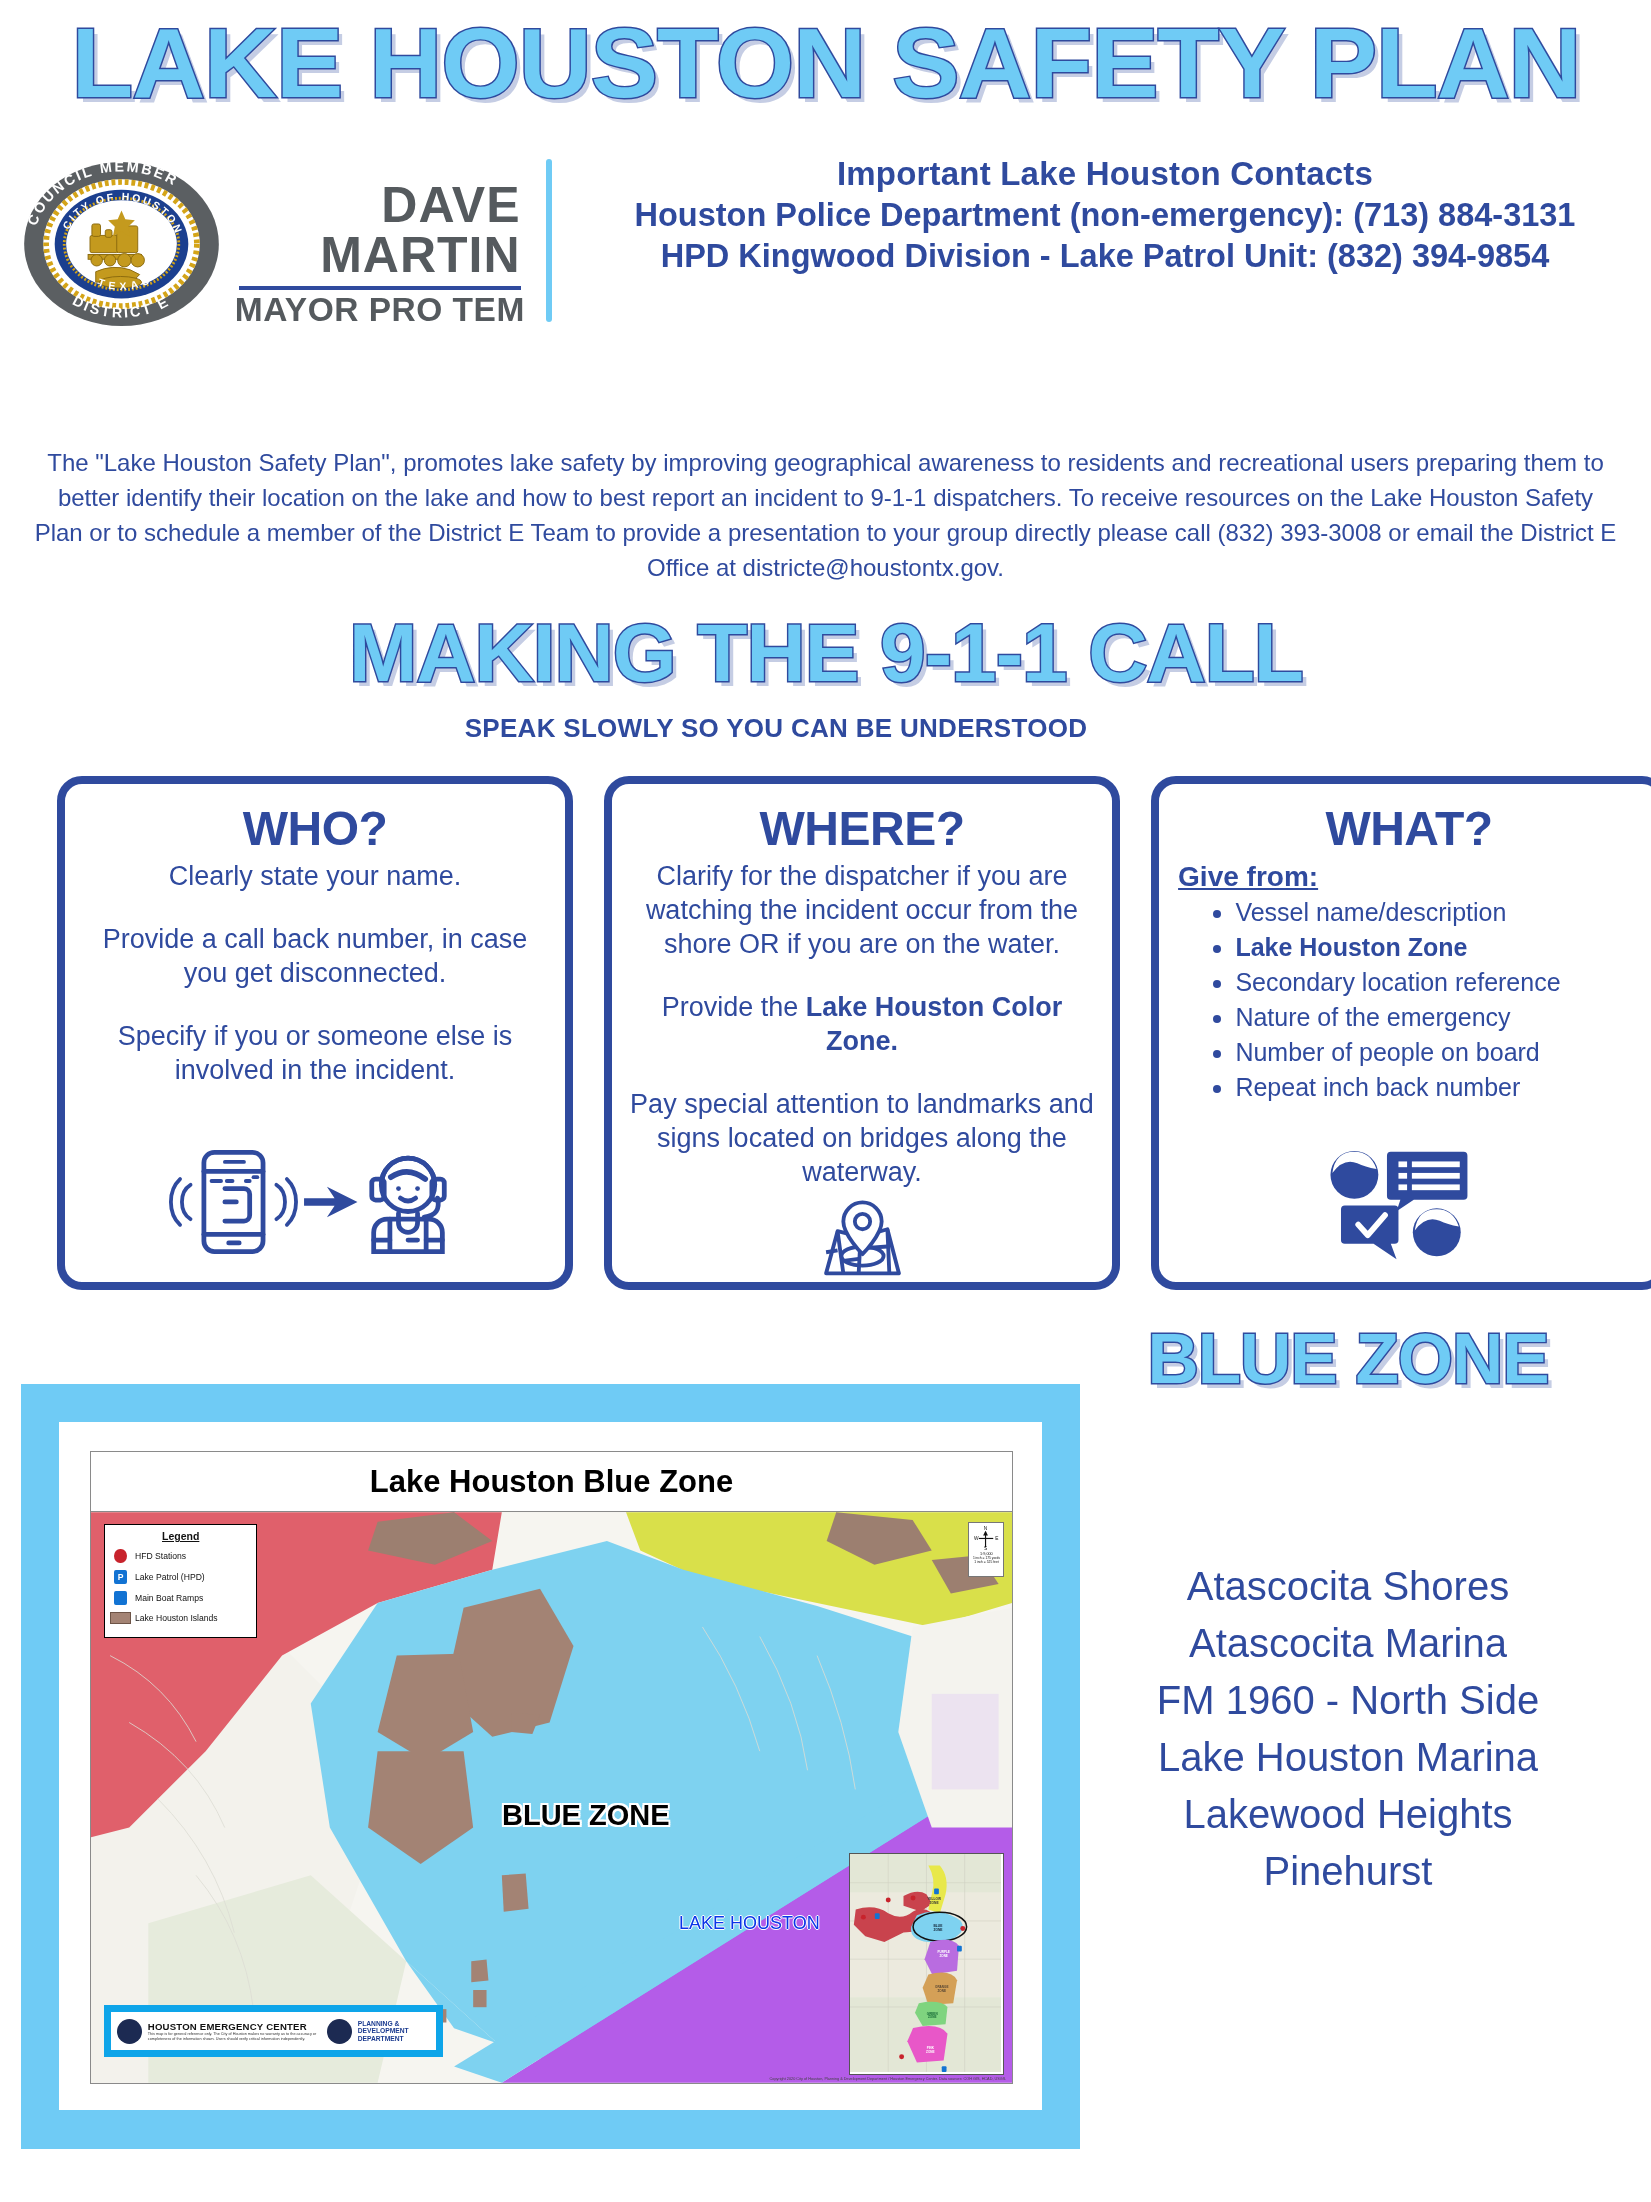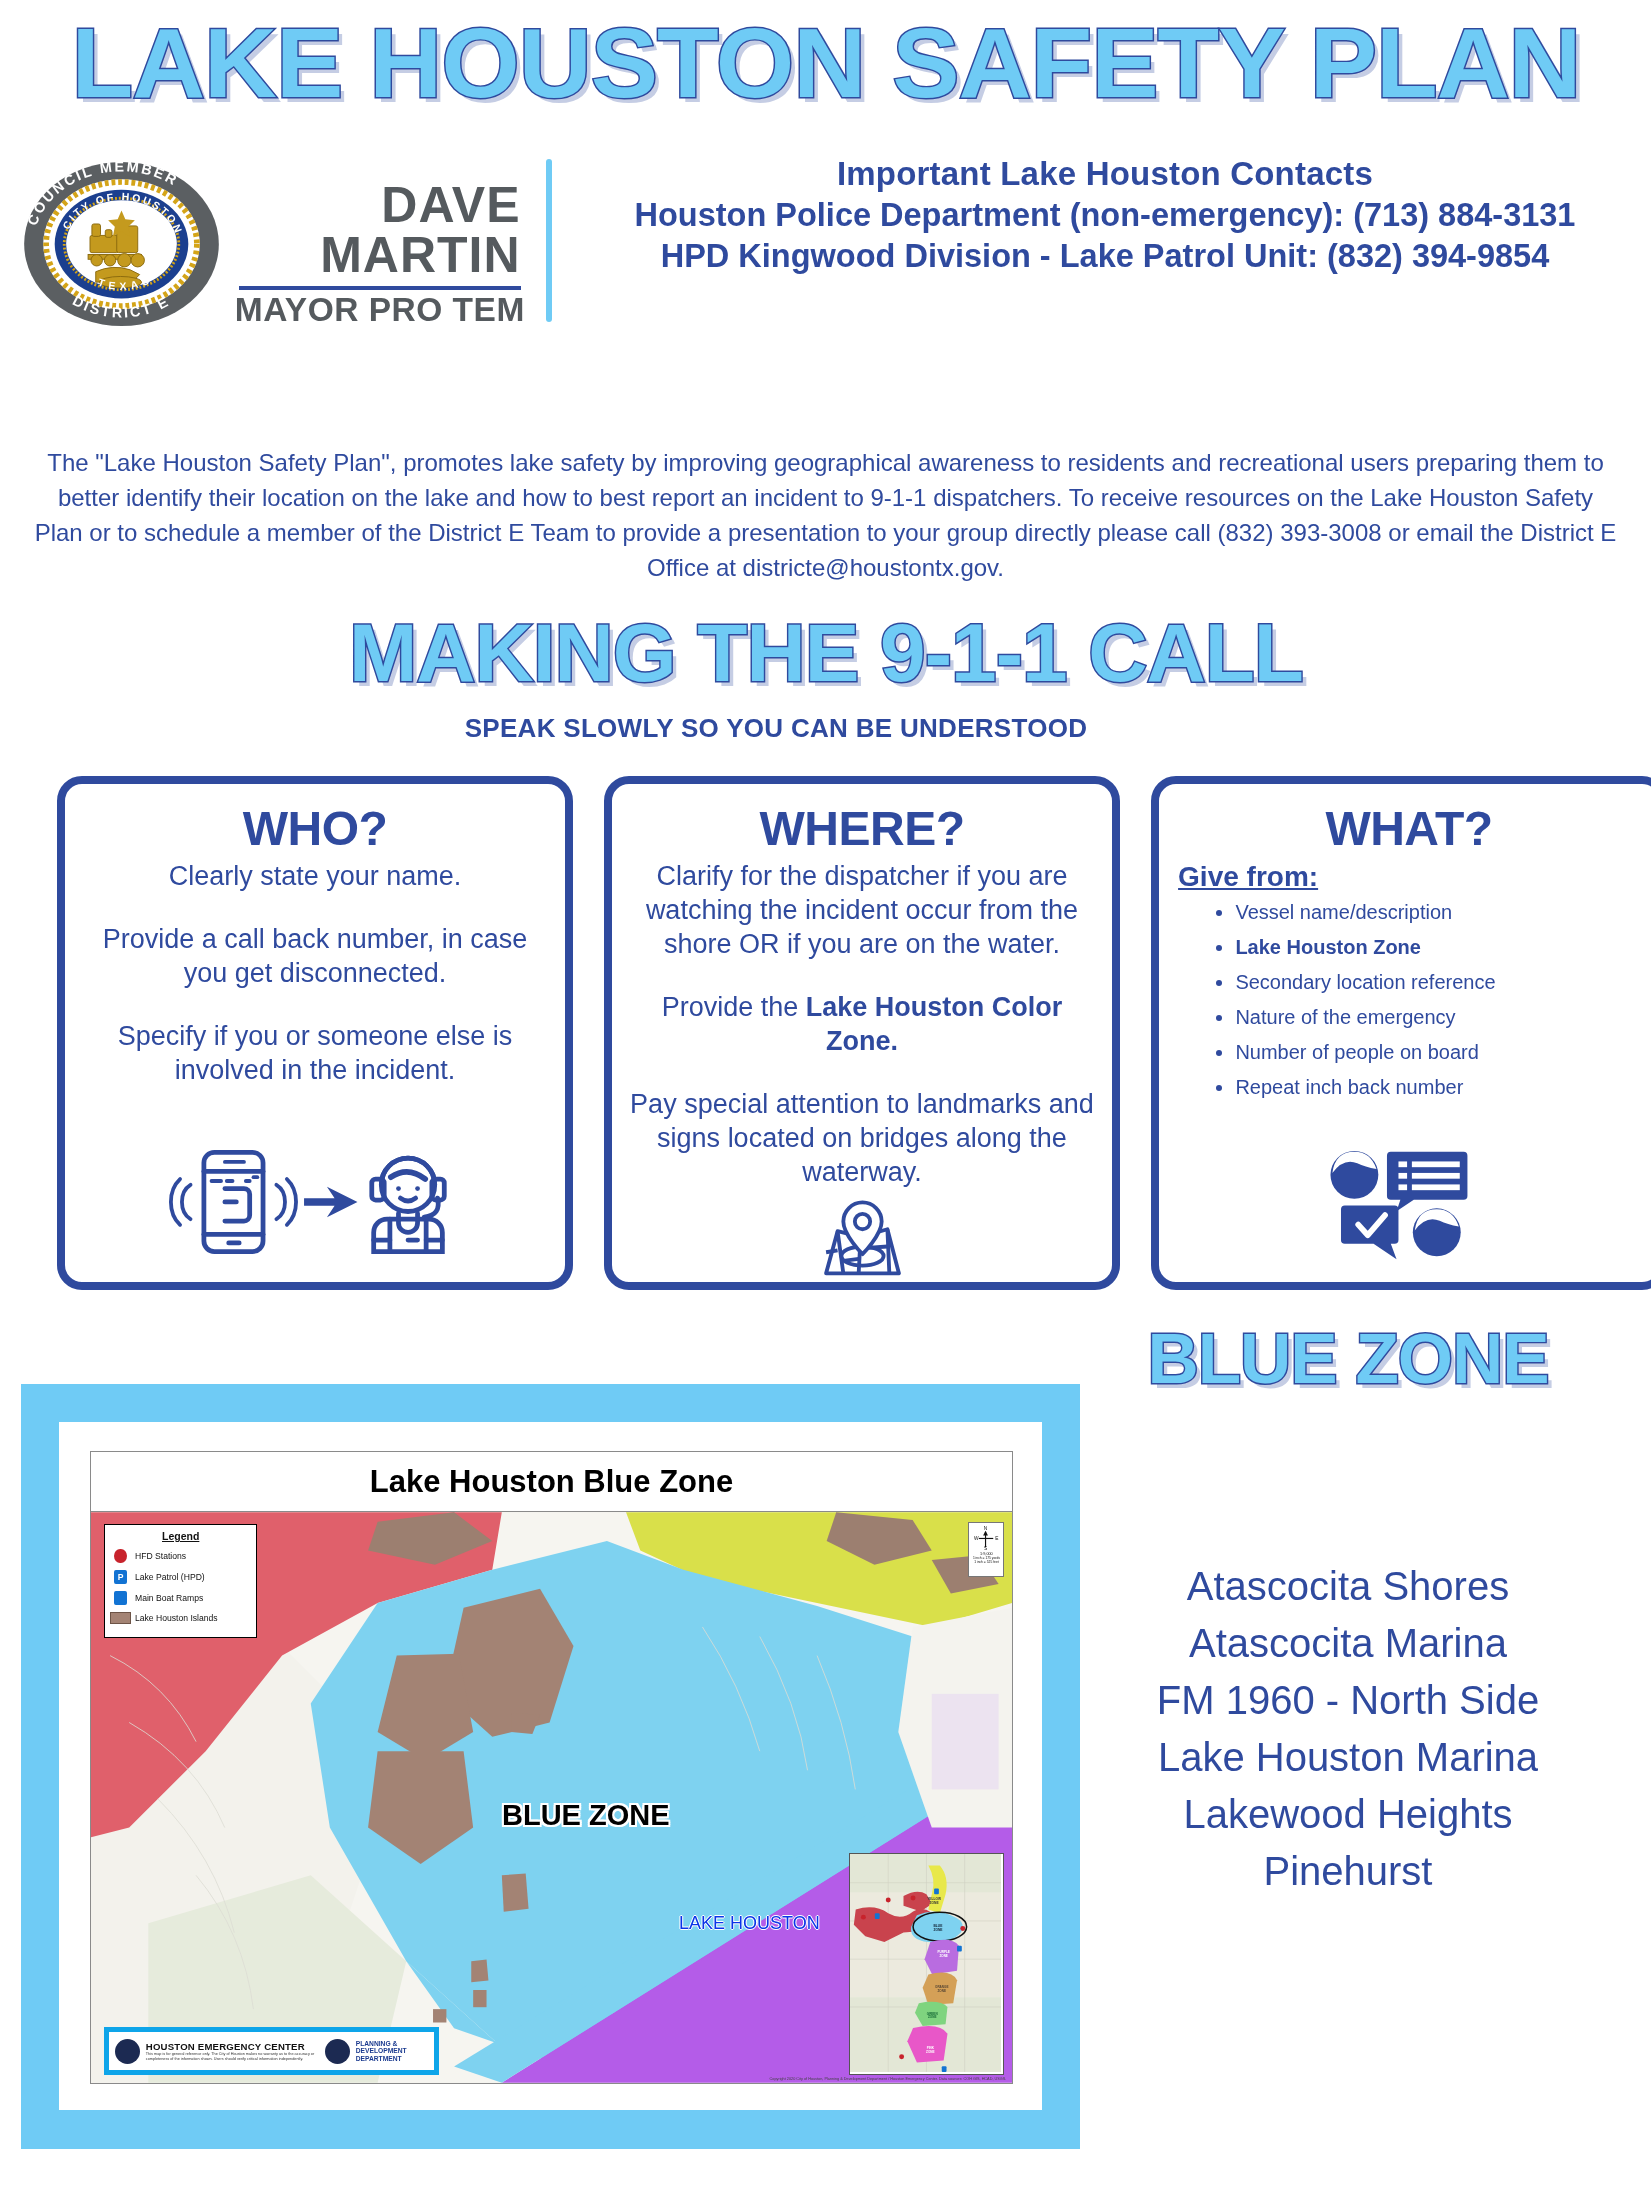--- a/index.html
+++ b/index.html
@@ -104,21 +104,21 @@
   .icon-row{margin-top:auto;padding-bottom:9.6px;}
   
   .give{
     align-self:flex-start;font-family:"Liberation Sans Narrow","Liberation Sans",sans-serif;
     font-weight:bold;color:#2F4A9E;font-size:28px;line-height:32.5px;
     text-decoration:underline;margin:1.9px 0 1.9px 5.7px;
   }
   ul.what-list{
     align-self:flex-start;margin:0 0 0 38px;padding:0 0 0 25px;
     color:#2F4A9E;font-family:"Liberation Sans Narrow","Liberation Sans",sans-serif;
-    font-size:20px;line-height:35px;
+    font-size:25px;line-height:35px;
   }
   ul.what-list li{margin:0;padding:0;}
   ul.what-list li.bold{font-weight:bold;}
 
   
   #zone-title{
     position:absolute;left:1042px;top:1321px;width:612px;text-align:center;
     font-size:71px;line-height:75px;
   }
   #zone-list{
@@ -178,22 +178,22 @@
   #compass{
     position:absolute;right:7.6px;top:9.6px;width:36px;height:55px;background:#fff;
     border:1px solid #777;z-index:6;font-family:"Liberation Sans",sans-serif;
     font-size:4.8px;color:#111;text-align:center;padding-top:1.9px;box-sizing:border-box;
   }
   #inset{
     position:absolute;right:7.6px;bottom:7.6px;width:153px;height:220px;
     background:#fff;border:1px solid #555;z-index:7;overflow:hidden;
   }
   #map-footer{
-    position:absolute;left:13.4px;bottom:8px;width:325px;height:38px;
-    background:#fff;border:5px solid #0ea5e9;z-index:6;display:flex;align-items:center;
+    position:absolute;left:13.4px;bottom:26px;width:325px;height:38px;
+    background:#fff;border:7px solid #0ea5e9;z-index:6;display:flex;align-items:center;
     font-family:"Liberation Sans",sans-serif;
   }
   .foot-logo{width:25px;height:25px;border-radius:50%;background:#1c2a52;margin:0 5.7px;flex:0 0 auto;}
   .foot-t1{font-size:9.6px;font-weight:bold;color:#111;letter-spacing:0.2px;}
   .foot-t2{font-size:3.8px;color:#333;line-height:4.8px;}
   .foot-t3{font-size:6.7px;font-weight:bold;color:#1a3a8f;line-height:7.6px;}
   #map-credit{
     position:absolute;right:5.7px;bottom:1.9px;z-index:6;font-size:3.8px;color:#444;
     font-family:"Liberation Sans",sans-serif;
   }

